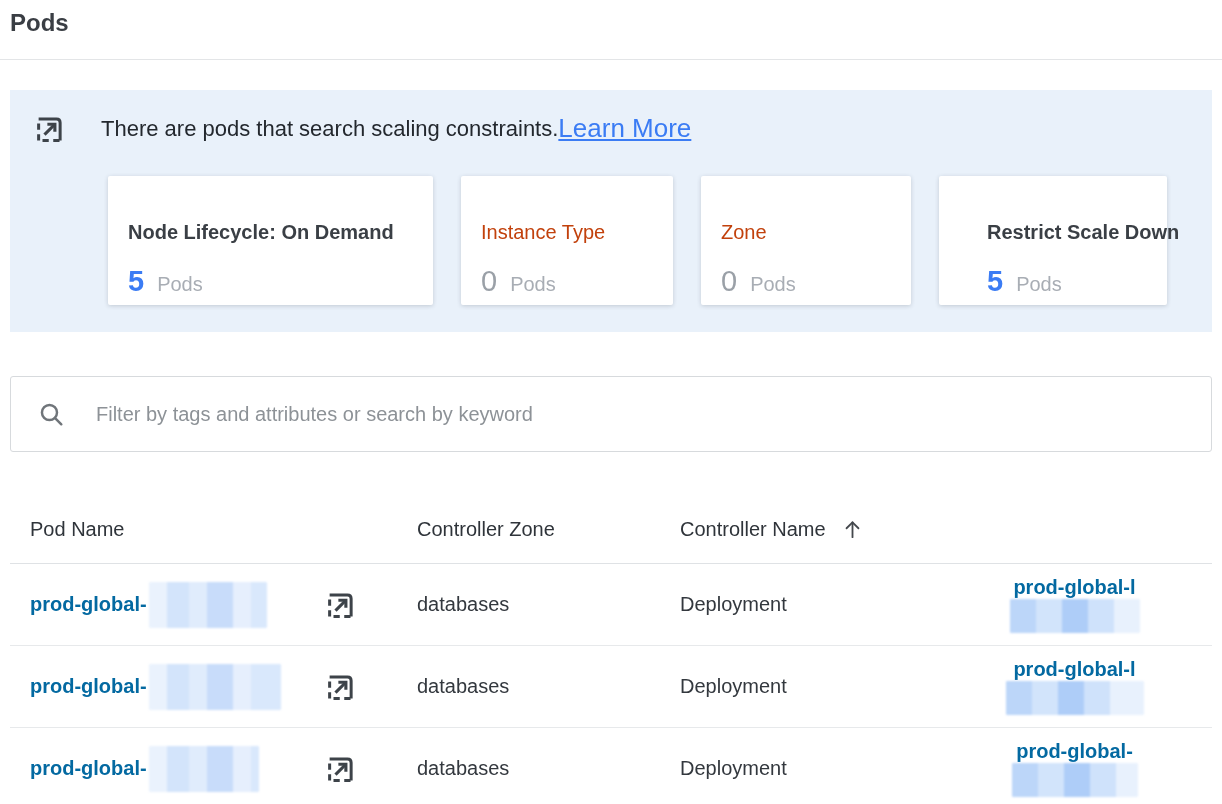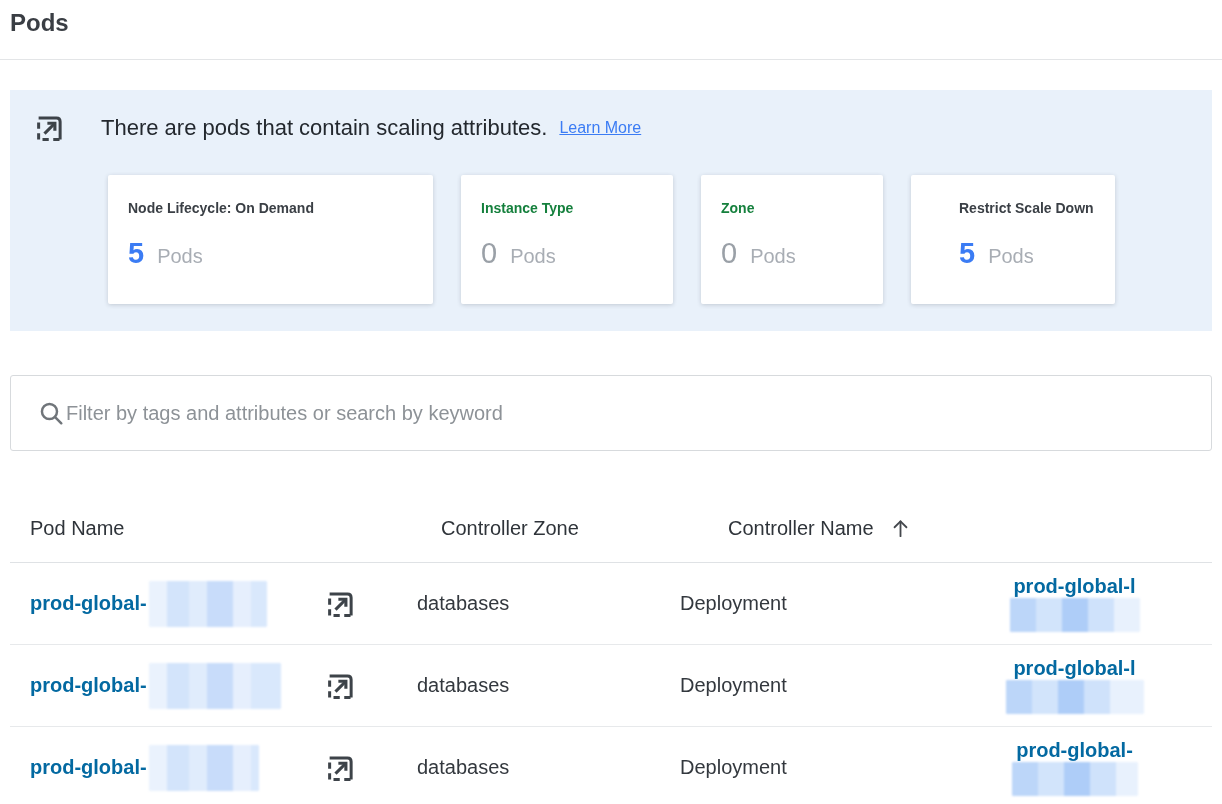--- a/index.html
+++ b/index.html
@@ -12,53 +12,53 @@
 
   
   .page-title { font-size:24px; font-weight:700; color:#3a3e44; padding:9px 0 0 10px; }
   .top-divider { border-bottom:1px solid #e3e5e7; margin-top:22px; }
 
   
   .banner { margin:30px 10px 0; background:#e9f1fa; padding:23px 24px 27px 25px; }
   .banner-head { display:flex; align-items:center; }
   .banner-head .icon-wrap { flex:0 0 auto; display:flex; }
   .banner-msg { font-size:22px; color:#23282e; margin-left:36px; }
-  .banner-link { font-size:16px; color:#3b7cf4; text-decoration:underline; margin-left:12px; cursor:pointer; }
+  .banner-link { font-size:26px; color:#3b7cf4; text-decoration:underline; cursor:pointer; }
 
   .cards { display:flex; gap:28px; margin-top:32px; margin-left:73px; }
   .card {
     background:#fff; border-radius:2px; height:129px; padding:25px 20px;
     box-shadow:0 1px 4px rgba(60,70,80,0.22); cursor:pointer;
   }
   .card.w1 { width:325px; } .card.w2 { width:212px; }
-  .card.w3 { width:182px; } .card.w4 { width:204px;padding-left:48px; }
-  .card-title { font-size:14px; font-weight:600; color:#3a3f45; white-space:nowrap; }
-  .card--muted .card-title { color:#15803d; font-weight:700; }
+  .card.w3 { width:210px; } .card.w4 { width:228px;padding-left:48px; }
+  .card-title { font-size:20px; font-weight:600; color:#3a3f45; white-space:nowrap;margin-top:20px; }
+  .card--muted .card-title { color:#c2410c; font-weight:400; }
   .card-count-row { margin-top:21px; display:flex; align-items:baseline; }
   .card-count { font-size:29px; font-weight:600; color:#3b7cf4; }
   .card--muted .card-count { color:#9aa0a7; font-weight:400; }
   .card-unit { font-size:20px; color:#a8adb4; margin-left:13px; }
 
   
   .search {
     margin:44px 10px 0; height:76px; background:#fff;
     border:1px solid #d7dadd; border-radius:3px;
     display:flex; align-items:center; padding-left:27px;
   }
   .search input {
     border:none; outline:none; background:transparent;
     font-family:"Liberation Sans", sans-serif;
-    font-size:20px; color:#3a3f45; margin-left:1px; flex:1; height:40px;
+    font-size:20px; color:#3a3f45; margin-left:31px; flex:1; height:40px;
   }
   .search input::placeholder { color:#8d9297; opacity:1; }
 
   
   .table { margin:0 10px; }
   .thead, .trow { display:grid; grid-template-columns:387px 263px 257px 1fr; }
-  .thead { padding-top:66px; border-bottom:1px solid #dfe2e5;gap:24px; }
+  .thead { padding-top:66px; border-bottom:1px solid #dfe2e5; }
   .th {
     padding:0 0 22px 20px; font-size:20px; color:#2f343a;
     display:flex; align-items:center; cursor:pointer; white-space:nowrap;
   }
   .sort-icon { margin-left:15px; display:flex; }
   .trow { height:82px; border-bottom:1px solid #e7e9eb; align-items:center; }
   .td { padding-left:20px; font-size:20px; color:#33383e; white-space:nowrap; }
   .td--pod { position:relative; height:100%; display:flex; align-items:center; }
   .td--ctrl { display:flex; align-items:center;flex-direction:column; }
   .link { color:#0369a1; font-weight:600; font-size:20px; text-decoration:none; cursor:pointer; }
@@ -91,21 +91,21 @@
   <div class="banner-head">
     <span class="icon-wrap">
       <svg viewBox="0 0 24 24" width="30" height="30" fill="none" stroke="#3d4349" stroke-width="2.4">
         <path d="M2.9 4h14.3c2 0 2.9.9 2.9 2.9V21.2"></path>
         <path d="M2.9 7.6V21.2" stroke-dasharray="5 3.6"></path>
         <path d="M6 21.2h14.1" stroke-dasharray="5 3.6"></path>
         <path d="M7.6 16.5L15.7 8.4" stroke-width="2.5"></path>
         <path d="M9.9 8.2h6v6" stroke-width="2.5"></path>
       </svg>
     </span>
-    <span class="banner-msg">There are pods that contain scaling attributes.</span>
+    <span class="banner-msg">There are pods that search scaling constraints.</span>
     <a class="banner-link">Learn More</a>
   </div>
 
   <div class="cards">
     <div class="card w1">
       <div class="card-title">Node Lifecycle: On Demand</div>
       <div class="card-count-row">
         <span class="card-count">5</span>
         <span class="card-unit">Pods</span>
       </div>

